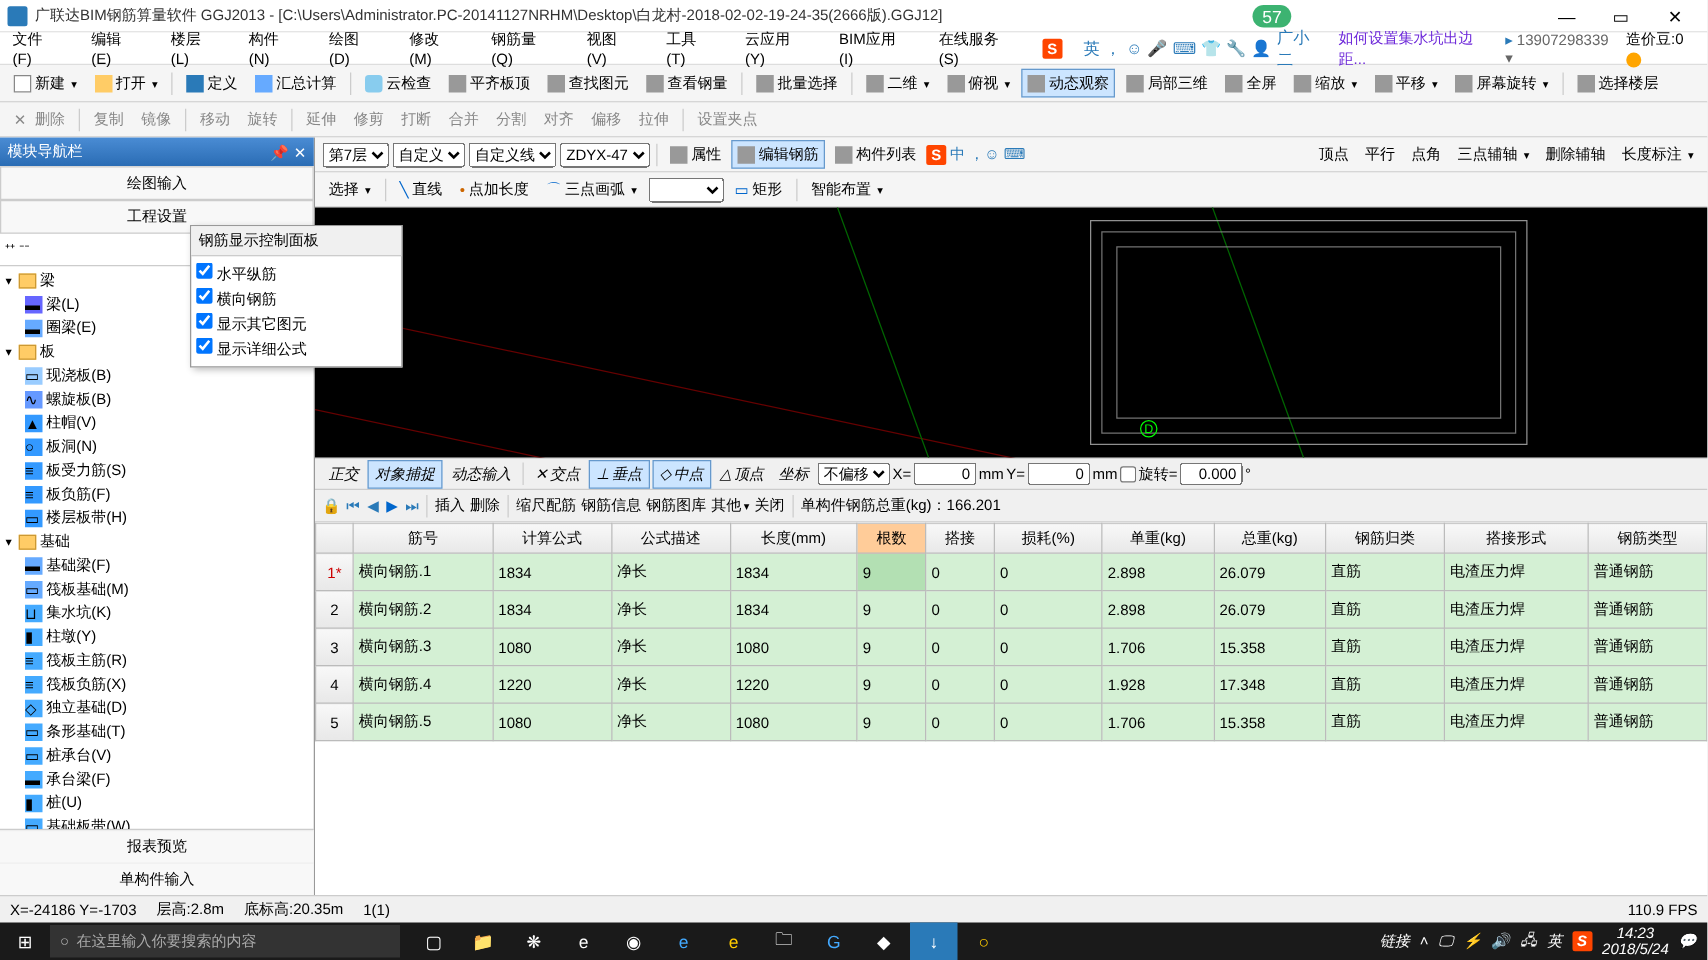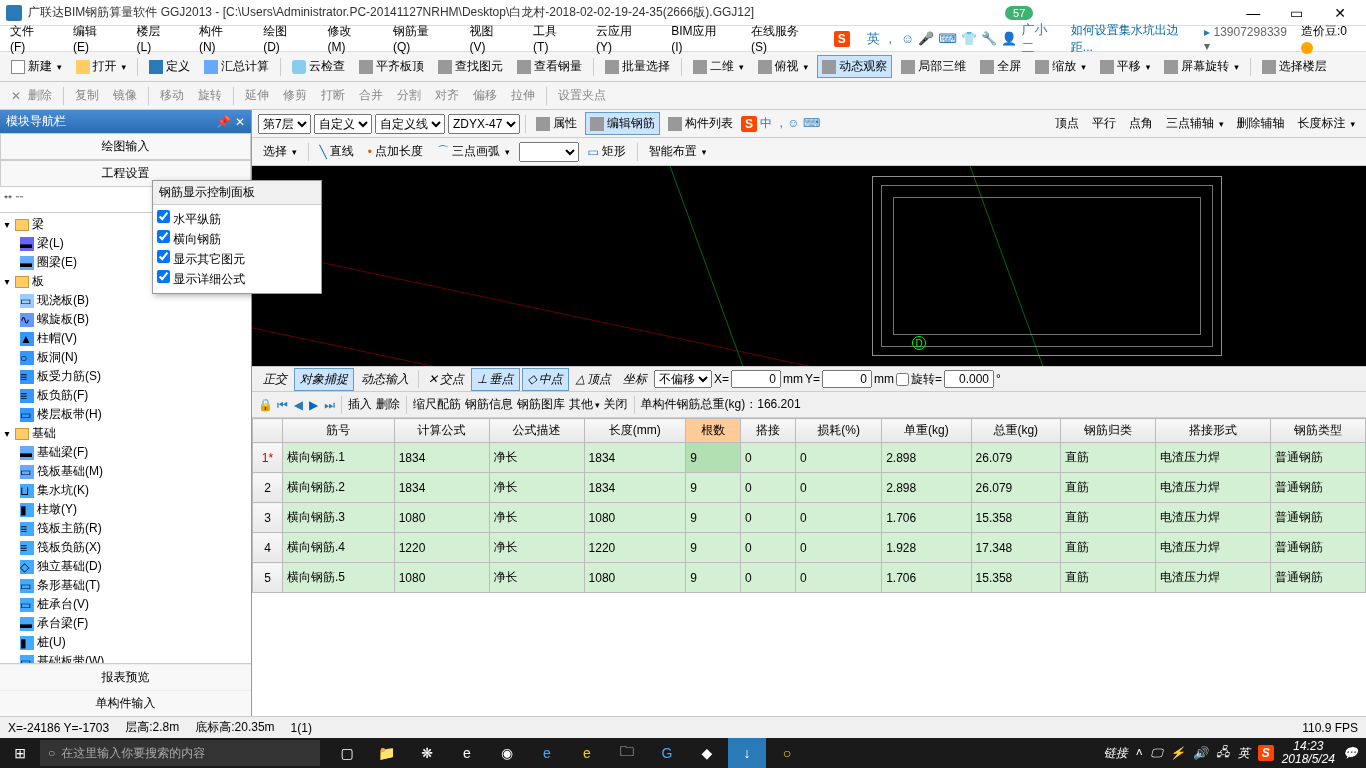--- a/index.html
+++ b/index.html
@@ -1,30 +1,30 @@
 <!DOCTYPE html>
 <html><head>
 <meta charset="utf-8">
 <style>
 * { margin: 0; padding: 0; box-sizing: border-box; font-family: "Microsoft YaHei", SimSun, sans-serif; font-size: 12px; }
 body { background: #f0f0f0; overflow: hidden; width: 1366px; height: 768px; }
 
 .titlebar { height: 26px; background: #fff; display: flex; align-items: center; padding: 0 6px; border-bottom: 1px solid #ddd; }
 .titlebar .icon { width: 16px; height: 16px; background: #2a7ab8; border-radius: 2px; margin-right: 6px; }
 .titlebar .title { flex: 1; color: #333; }
-.titlebar .badge { background: #3cb371; color: #fff; border-radius: 10px; padding: 1px 8px; font-size: 11px; margin-right: 200px; }
+.titlebar .badge { background: #3cb371; color: #fff; border-radius: 10px; padding: 1px 8px; font-size: 14px; margin-right: 200px; }
 .titlebar .wincontrols span { display: inline-block; width: 40px; text-align: center; font-size: 14px; cursor: pointer; }
 
 .menubar { height: 26px; background: #fff; display: flex; align-items: center; padding: 0 6px; gap: 17px; border-bottom: 1px solid #ddd; }
 .menubar .mi { padding: 0 4px; cursor: pointer; }
 .menubar .right { margin-left: auto; display: flex; align-items: center; gap: 8px; }
 .ime-badge { background: #ff4500; color: #fff; padding: 1px 4px; border-radius: 2px; font-weight: bold; }
 .ime-row { display: flex; gap: 4px; align-items: center; color: #2a7ab8; }
 .ime-row span { font-size: 13px; }
-.link-blue { color: #0369a1; }
+.link-blue { color: #6d28d9; }
 .account { color: #666; }
 .credit-icon { width: 12px; height: 12px; background: #ffa500; border-radius: 50%; display: inline-block; vertical-align: middle; }
 
 .toolbar1 { height: 30px; background: #f5f5f5; display: flex; align-items: center; gap: 4px; padding: 0 6px; border-bottom: 1px solid #ccc; }
 .toolbar1 .tb, .toolbar2 .tb, .toolbar3 .tb, .toolbar4 .tb { display: flex; align-items: center; gap: 3px; padding: 2px 4px; cursor: pointer; border: 1px solid transparent; white-space: nowrap; }
 .sep { width: 1px; height: 18px; background: #ccc; margin: 0 2px; }
 .tb .ico { width: 14px; height: 14px; display: inline-block; }
 .ico-new { background: #fff; border: 1px solid #888; }
 .ico-open { background: #ffcc66; }
 .ico-def { background: #2a7ab8; }

